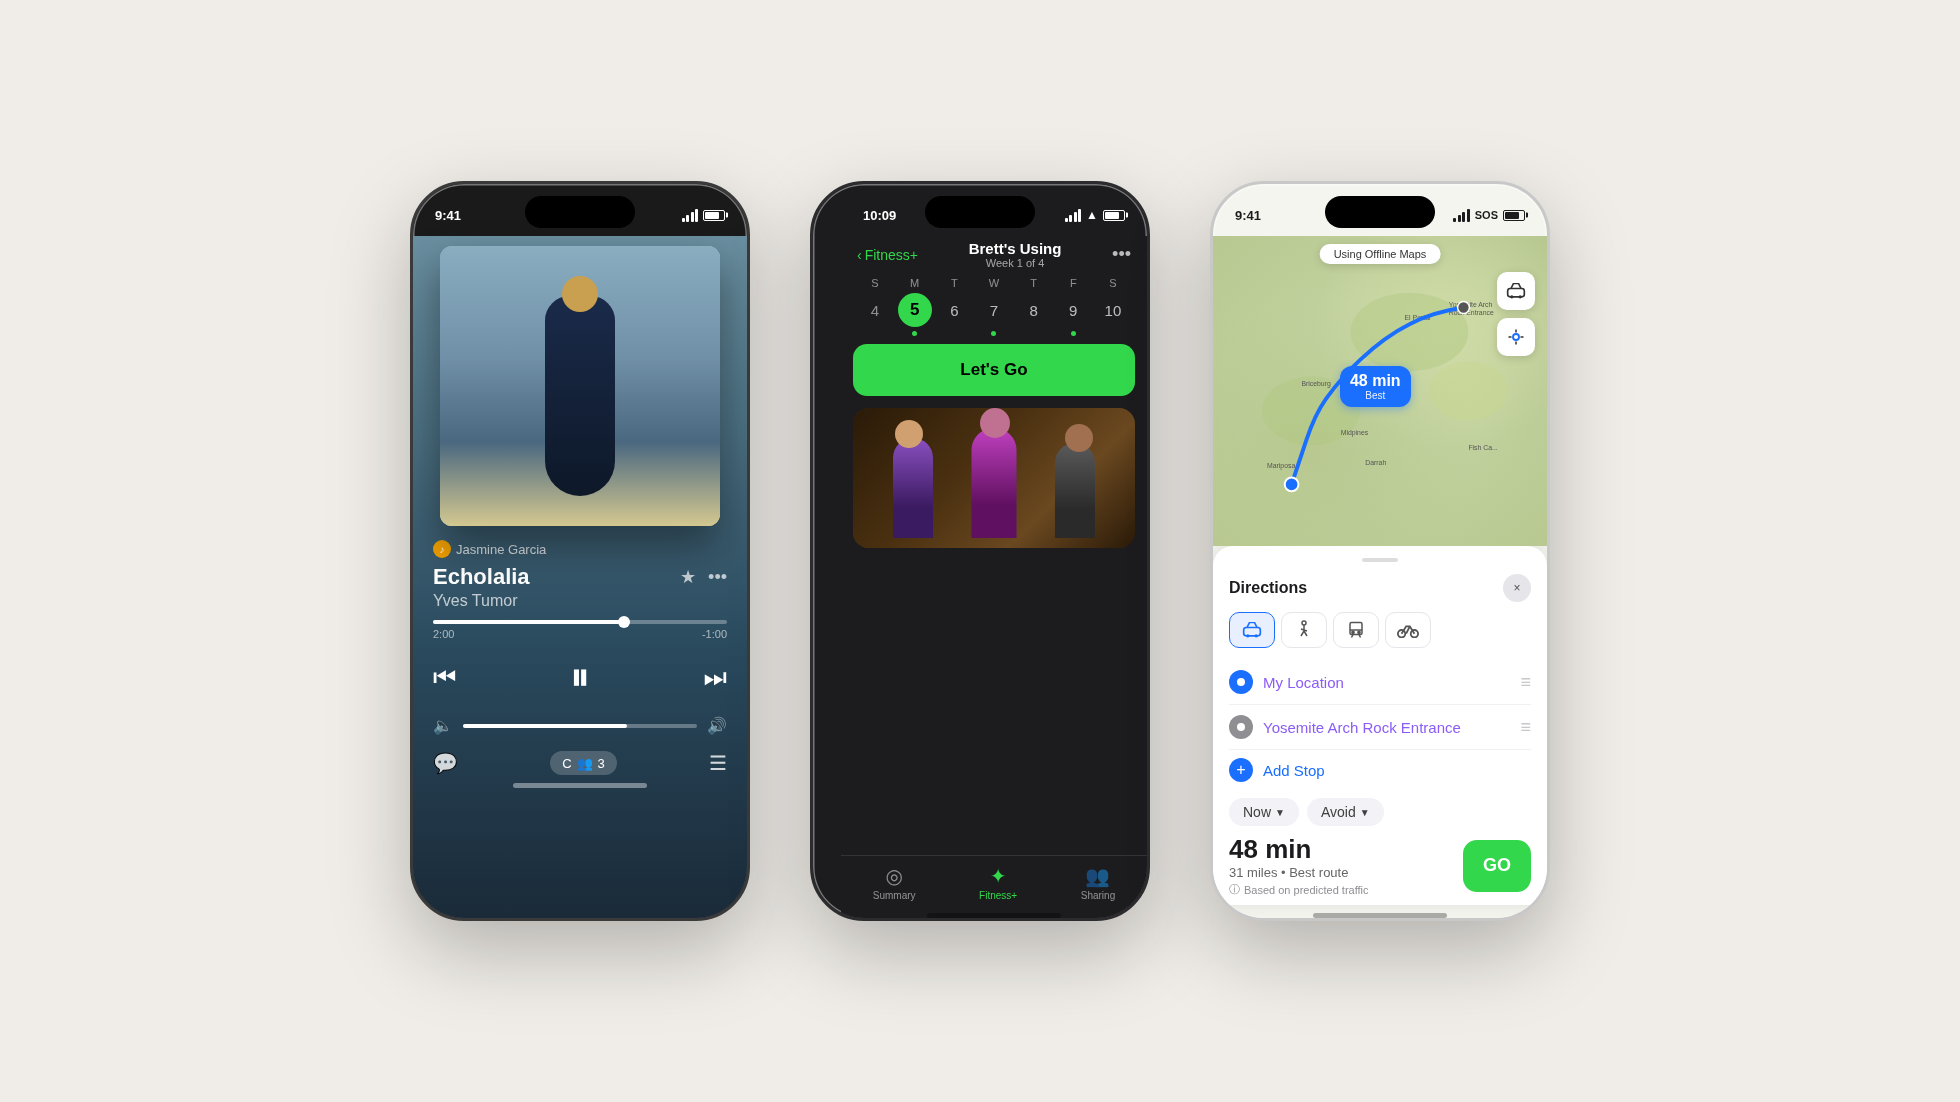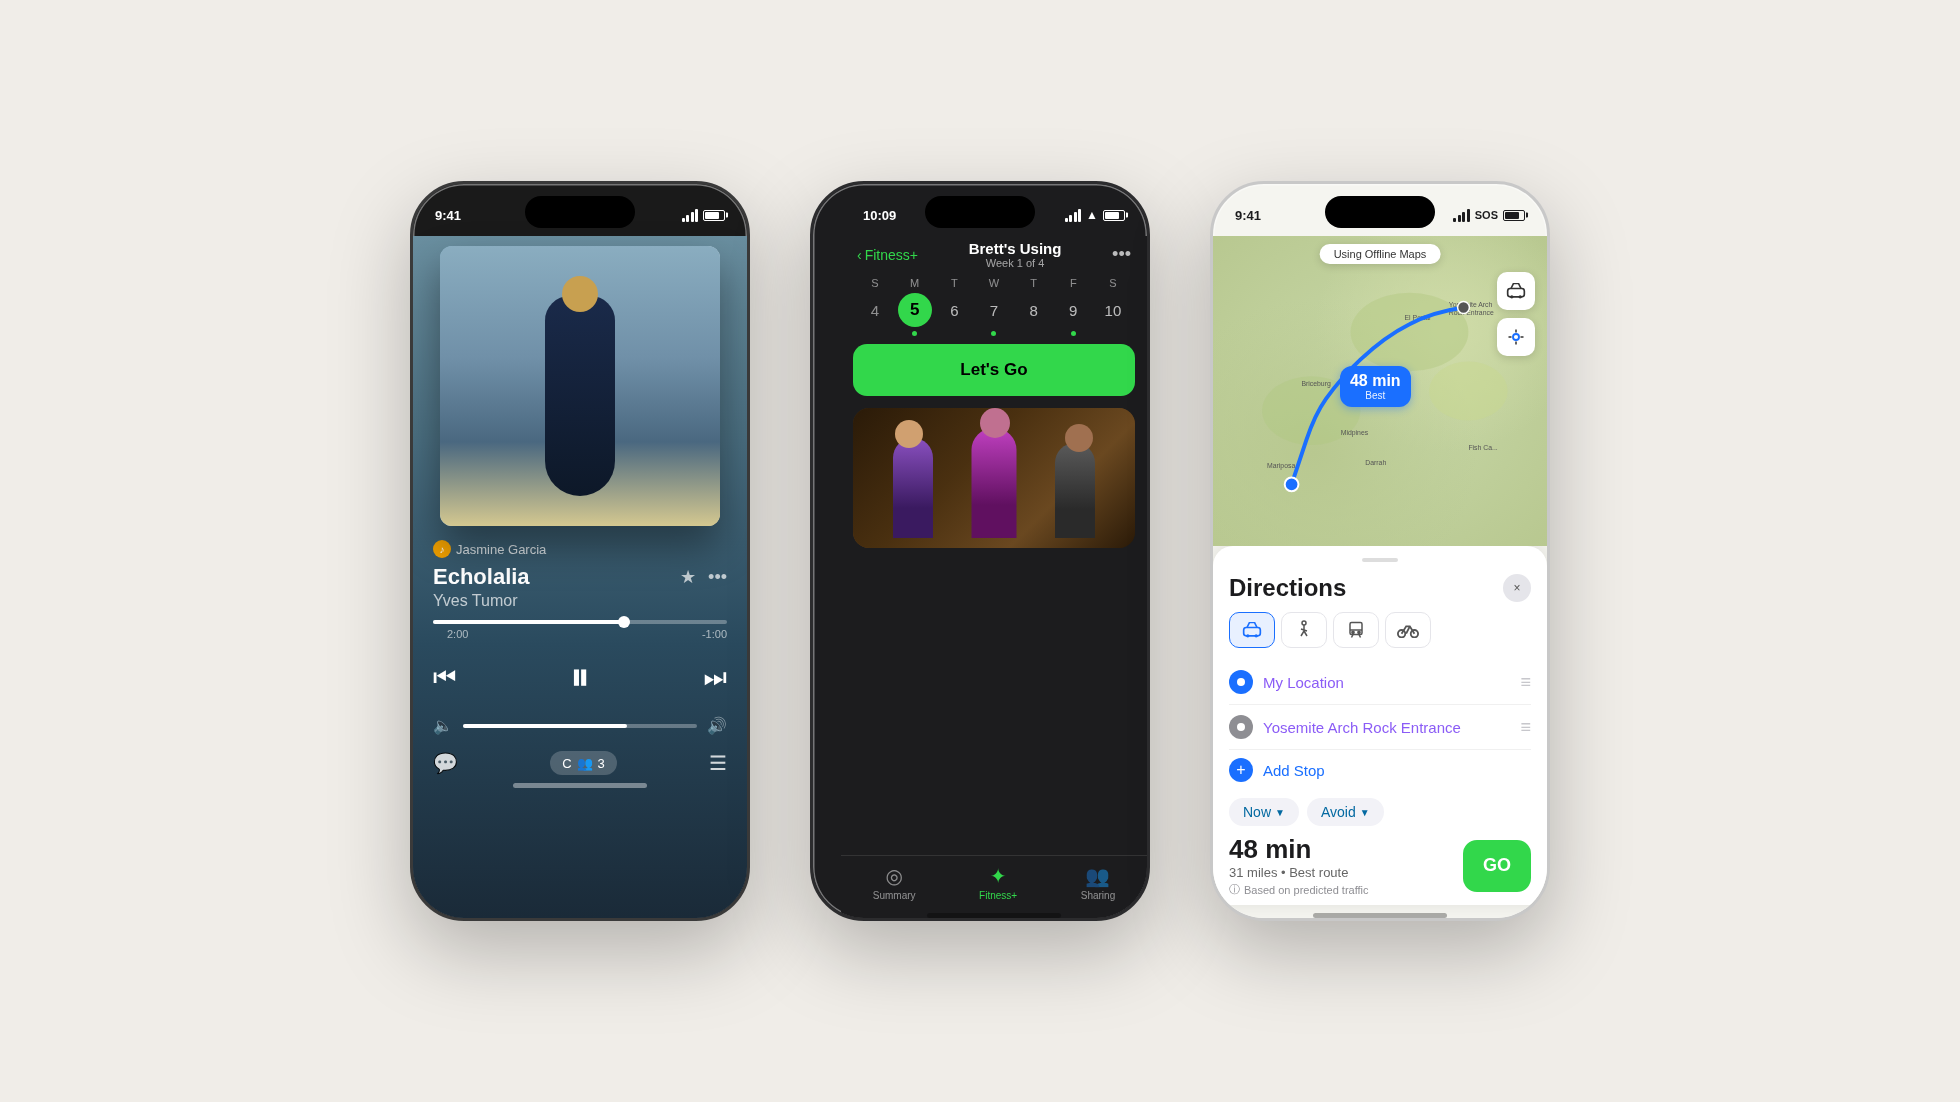--- a/index.html
+++ b/index.html
@@ -198,21 +198,20 @@
       top: -4px;
       left: 65%;
       transform: translateX(-50%);
     }
     .time-labels {
       display: flex;
       justify-content: space-between;
       color: rgba(255,255,255,0.6);
       font-size: 11px;
       margin-top: 4px;
-      margin-left: 14px;
     }
     .transport-controls {
       display: flex;
       align-items: center;
       justify-content: space-between;
       width: 100%;
       margin-top: 14px;
     }
     .transport-btn {
       color: white;
@@ -540,21 +539,21 @@
       border-radius: 2px;
       margin: 0 auto 12px;
     }
     .directions-title-row {
       display: flex;
       align-items: center;
       justify-content: space-between;
       margin-bottom: 10px;
     }
     .directions-title {
-      font-size: 24px;
+      font-size: 16px;
       font-weight: 700;
       color: #1c1c1e;
     }
     .close-btn {
       width: 28px;
       height: 28px;
       background: #e5e5ea;
       border-radius: 50%;
       display: flex;
       align-items: center;
@@ -635,21 +634,21 @@
     .options-row {
       display: flex;
       gap: 8px;
       margin: 8px 0;
     }
     .option-btn {
       background: #f2f2f7;
       border-radius: 20px;
       padding: 6px 14px;
       font-size: 14px;
-      color: #0369a1;
+      color: #404040;
       display: flex;
       align-items: center;
       gap: 4px;
       cursor: pointer;
     }
     .go-row {
       display: flex;
       align-items: center;
       justify-content: space-between;
       margin-top: 8px;

